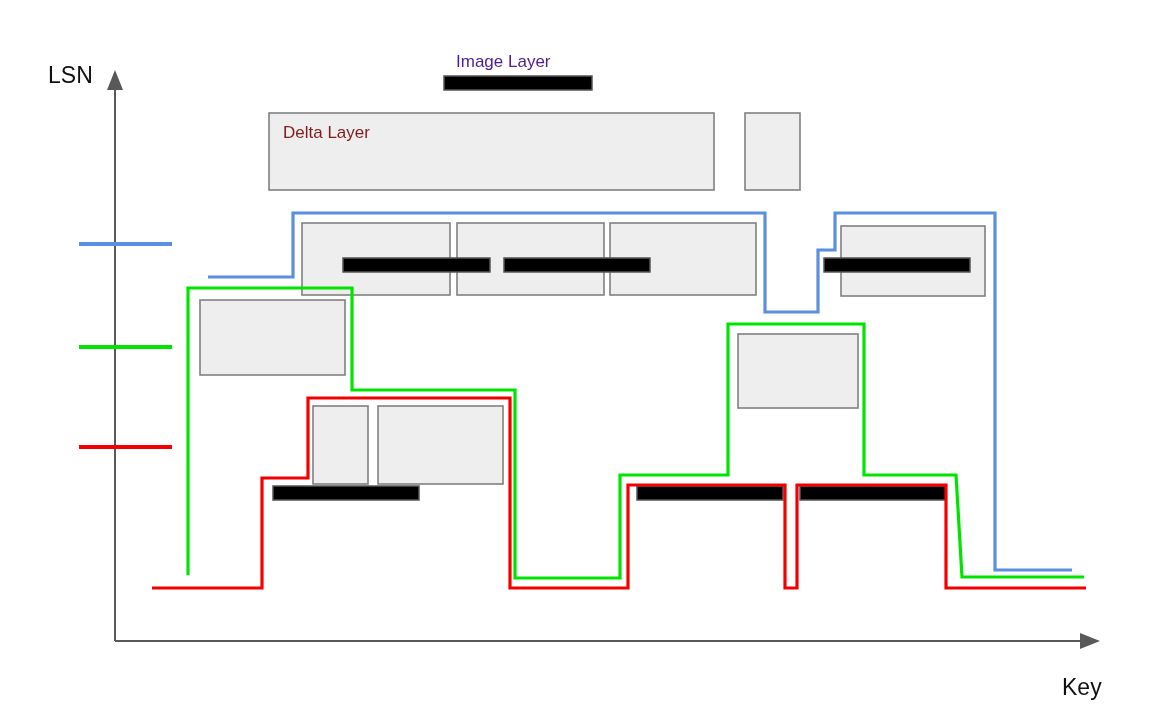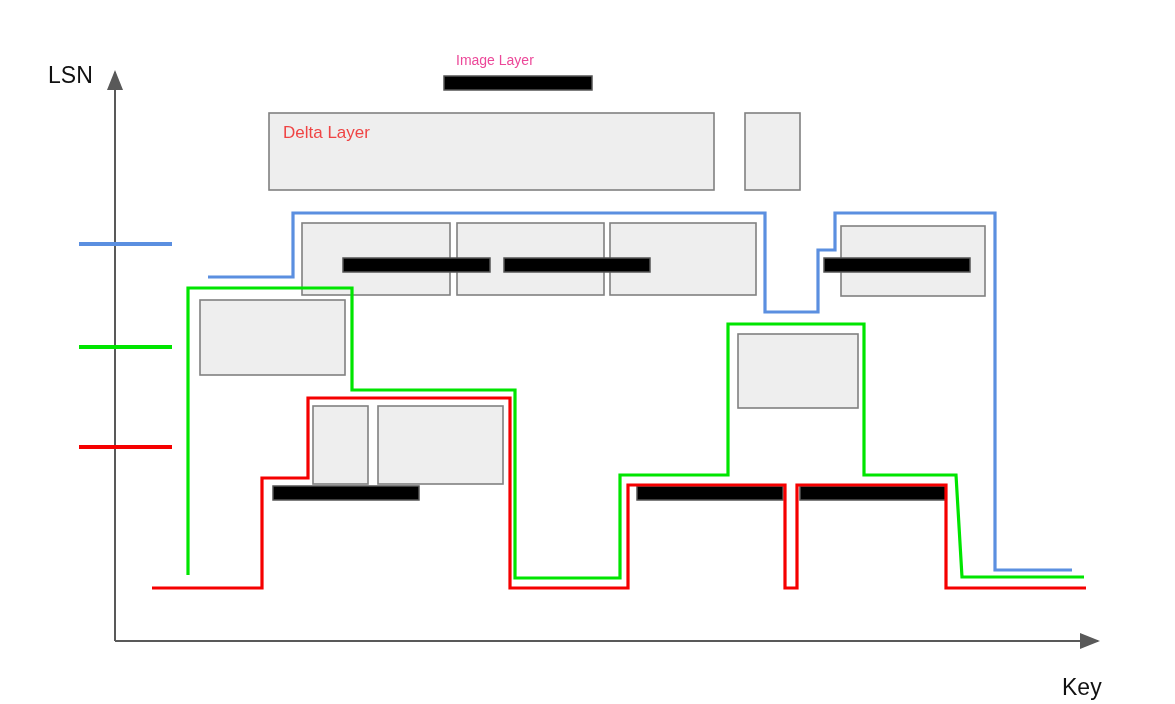--- a/index.html
+++ b/index.html
@@ -1,21 +1,21 @@
 <!DOCTYPE html>
 <html><head>
 <meta charset="utf-8">
 <style>
   html,body{margin:0;padding:0;background:#ffffff;}
   body{width:1175px;height:704px;font-family:"Liberation Sans",sans-serif;overflow:hidden;}
   #stage{position:relative;width:1175px;height:704px;background:#ffffff;}
   #stage svg{position:absolute;left:0;top:0;}
   .axis-label{position:absolute;font-size:23px;color:#111;white-space:nowrap;}
-  .box-label{position:absolute;font-size:17px;color:#ef4444;white-space:nowrap;}
-  .legend-label{position:absolute;font-size:14px;color:#ec4899;white-space:nowrap;}
+  .box-label{position:absolute;font-size:17px;color:#7f1d1d;white-space:nowrap;}
+  .legend-label{position:absolute;font-size:17px;color:#4c1d95;white-space:nowrap;}
 </style>
 </head>
 <body>
 
 <div id="stage">
 
   <svg width="1175" height="704">
     <defs>
       <marker id="arrowhead" markerWidth="10" markerHeight="8" refX="9" refY="4" orient="auto">
         <polygon points="0,0 10,4 0,8" fill="#595959"></polygon>

